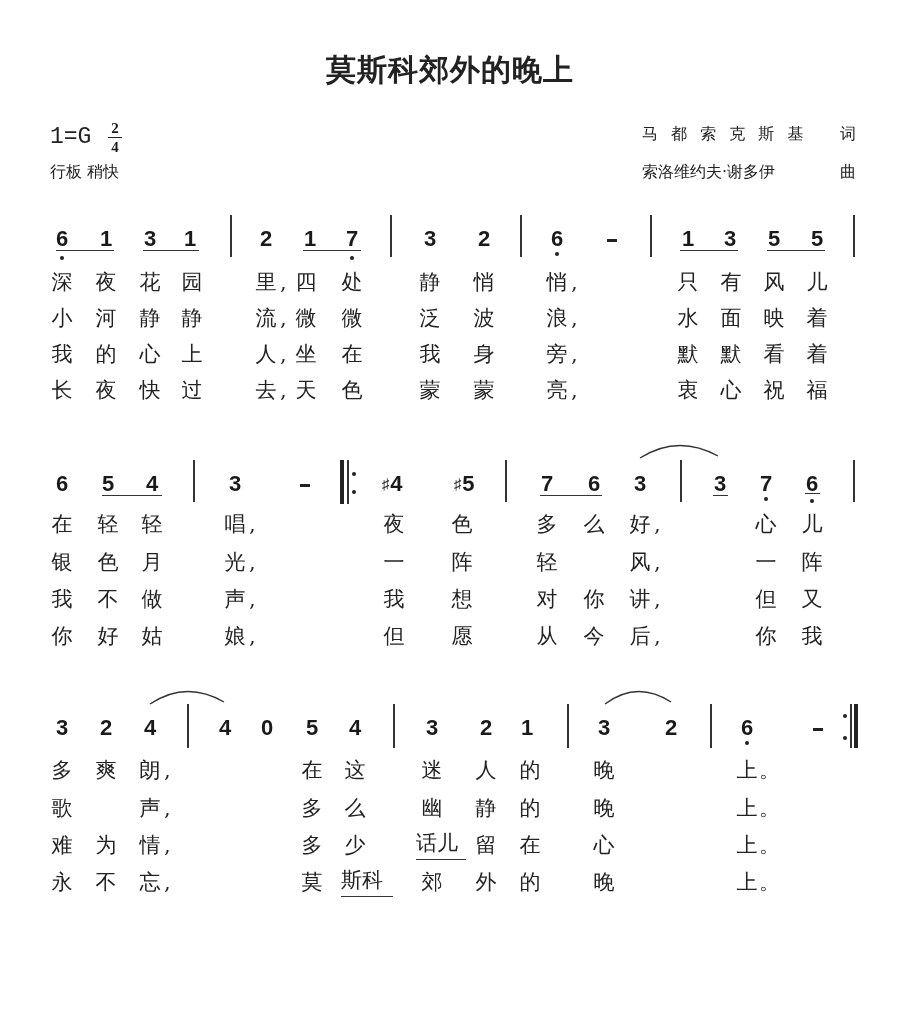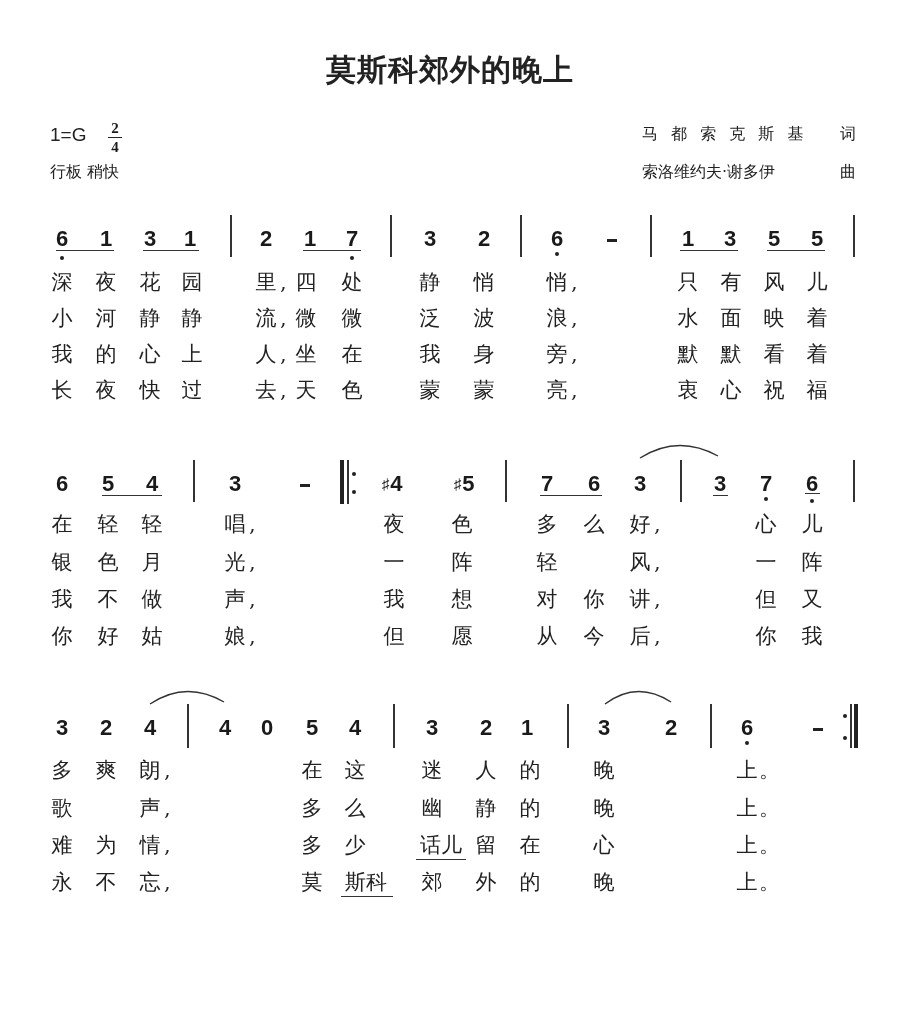--- a/index.html
+++ b/index.html
@@ -2,37 +2,37 @@
 <html><head>
 <meta charset="utf-8">
 <style>
   html, body { margin: 0; padding: 0; background: #ffffff; }
   body { width: 900px; height: 1009px; position: relative; overflow: hidden;
          font-family: "DejaVu Sans", sans-serif; color: #1a1a1a; }
   .abs { position: absolute; }
   .title { left: 0; width: 900px; top: 50px; text-align: center; font-size: 30px;
            font-weight: bold; letter-spacing: 1px; color: #222; }
   .meta { font-size: 16px; color: #222; }
-  .key { left: 50px; top: 124px; font-family: Liberation Sans, sans-serif; font-size: 19px; }
+  .key { left: 50px; top: 124px; font-family: Liberation Mono, monospace; font-size: 23px; }
   .timesig { left: 108px; top: 120px; width: 14px; text-align: center;
              font-family: "Liberation Serif", serif; font-weight: bold; font-size: 15px; line-height: 16px; }
   .timesig .line { height: 1px; background: #222; margin: 1px 0; }
   .tempo { left: 50px; top: 162px; }
   .note { position: absolute; width: 22px; margin-left: -11px; text-align: center;
           font-family: "Liberation Sans", sans-serif; font-weight: bold; font-size: 22px; line-height: 24px; }
   .note .acc { font-size: 15px; font-weight: normal; vertical-align: top; margin-right: 1px; }
   .dot-below { position: absolute; width: 4px; height: 4px; border-radius: 2px; background: #222; margin-left: -2px; }
   .uline { position: absolute; height: 1.4px; background: #333; }
   .bar { position: absolute; width: 1.5px; background: #333; }
   .thick { position: absolute; width: 4px; background: #222; }
   .rdot { position: absolute; width: 4px; height: 4px; border-radius: 2px; background: #222; }
   .dash { position: absolute; width: 10px; height: 2.5px; background: #222; margin-left: -5px; }
   .lyric { position: absolute; font-family: "DejaVu Serif", serif; font-size: 21px; line-height: 24px; width: 24px;
            margin-left: -12px; text-align: center; color: #222; }
-  .lyric.wide { width: 50px; margin-left: -12px; text-align: center; }
+  .lyric.wide { width: 50px; margin-left: -12px; text-align: left; font-family: Liberation Mono, monospace; }
   .punct { position: absolute; font-family: "DejaVu Serif", serif; font-size: 21px; line-height: 24px; color: #222; }
   .lu { position: absolute; height: 1.2px; background: #333; }
   svg.tie { position: absolute; overflow: visible; }
 </style>
 </head>
 <body>
 
 <div class="abs title">莫斯科郊外的晚上</div>
 
 <div class="abs meta key">1=G</div>

